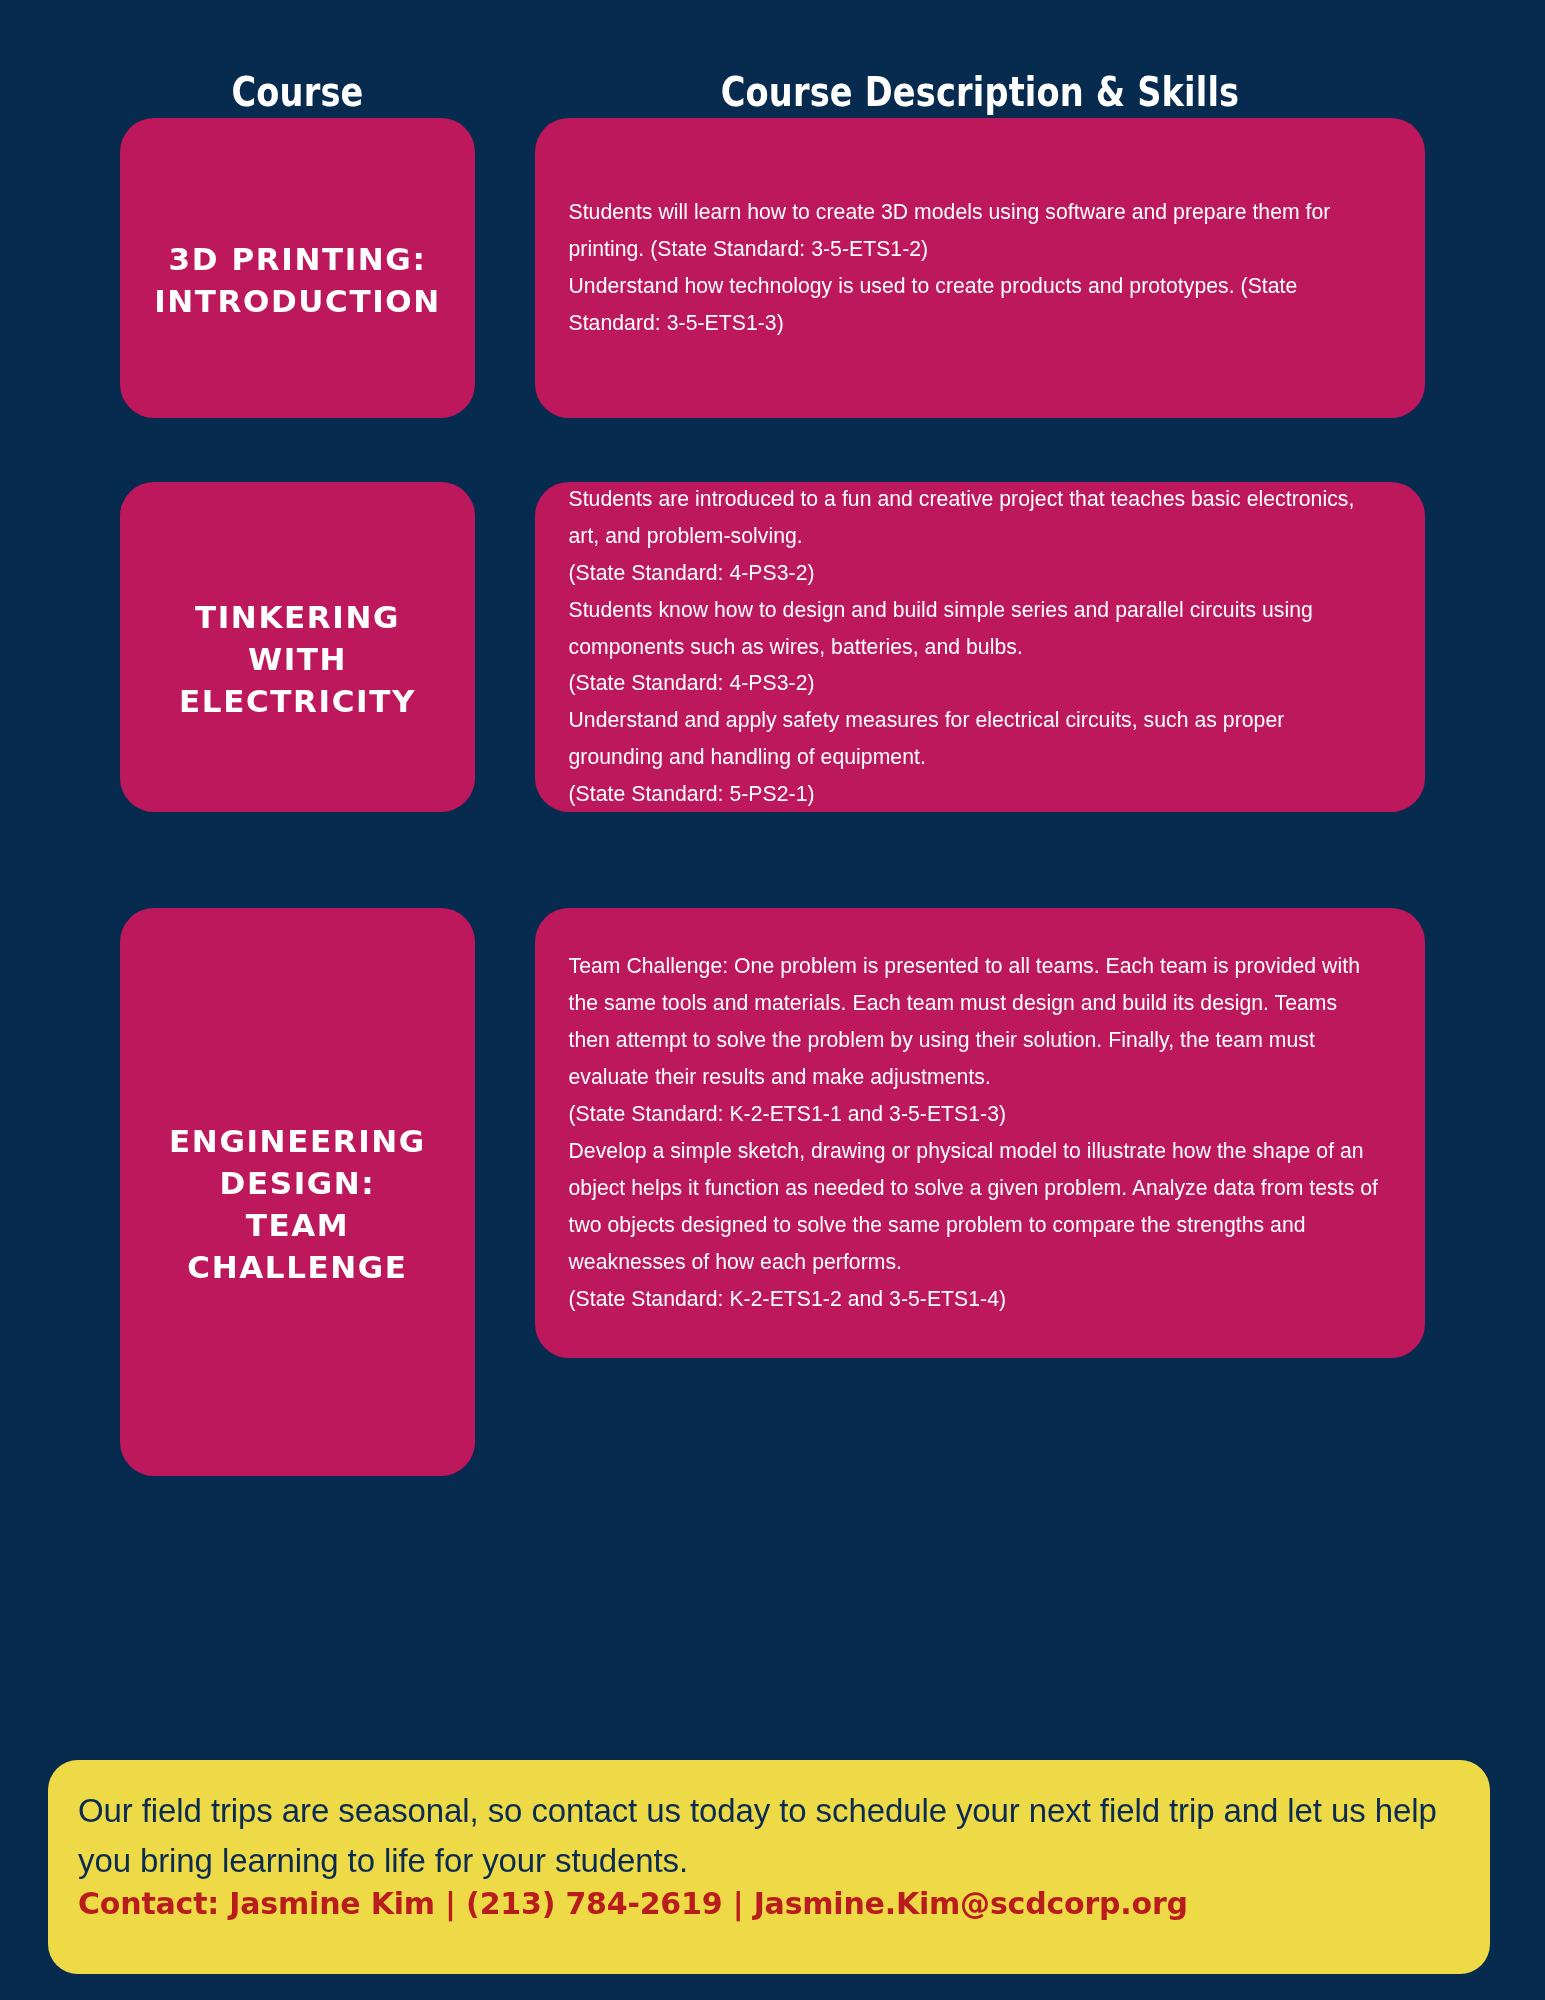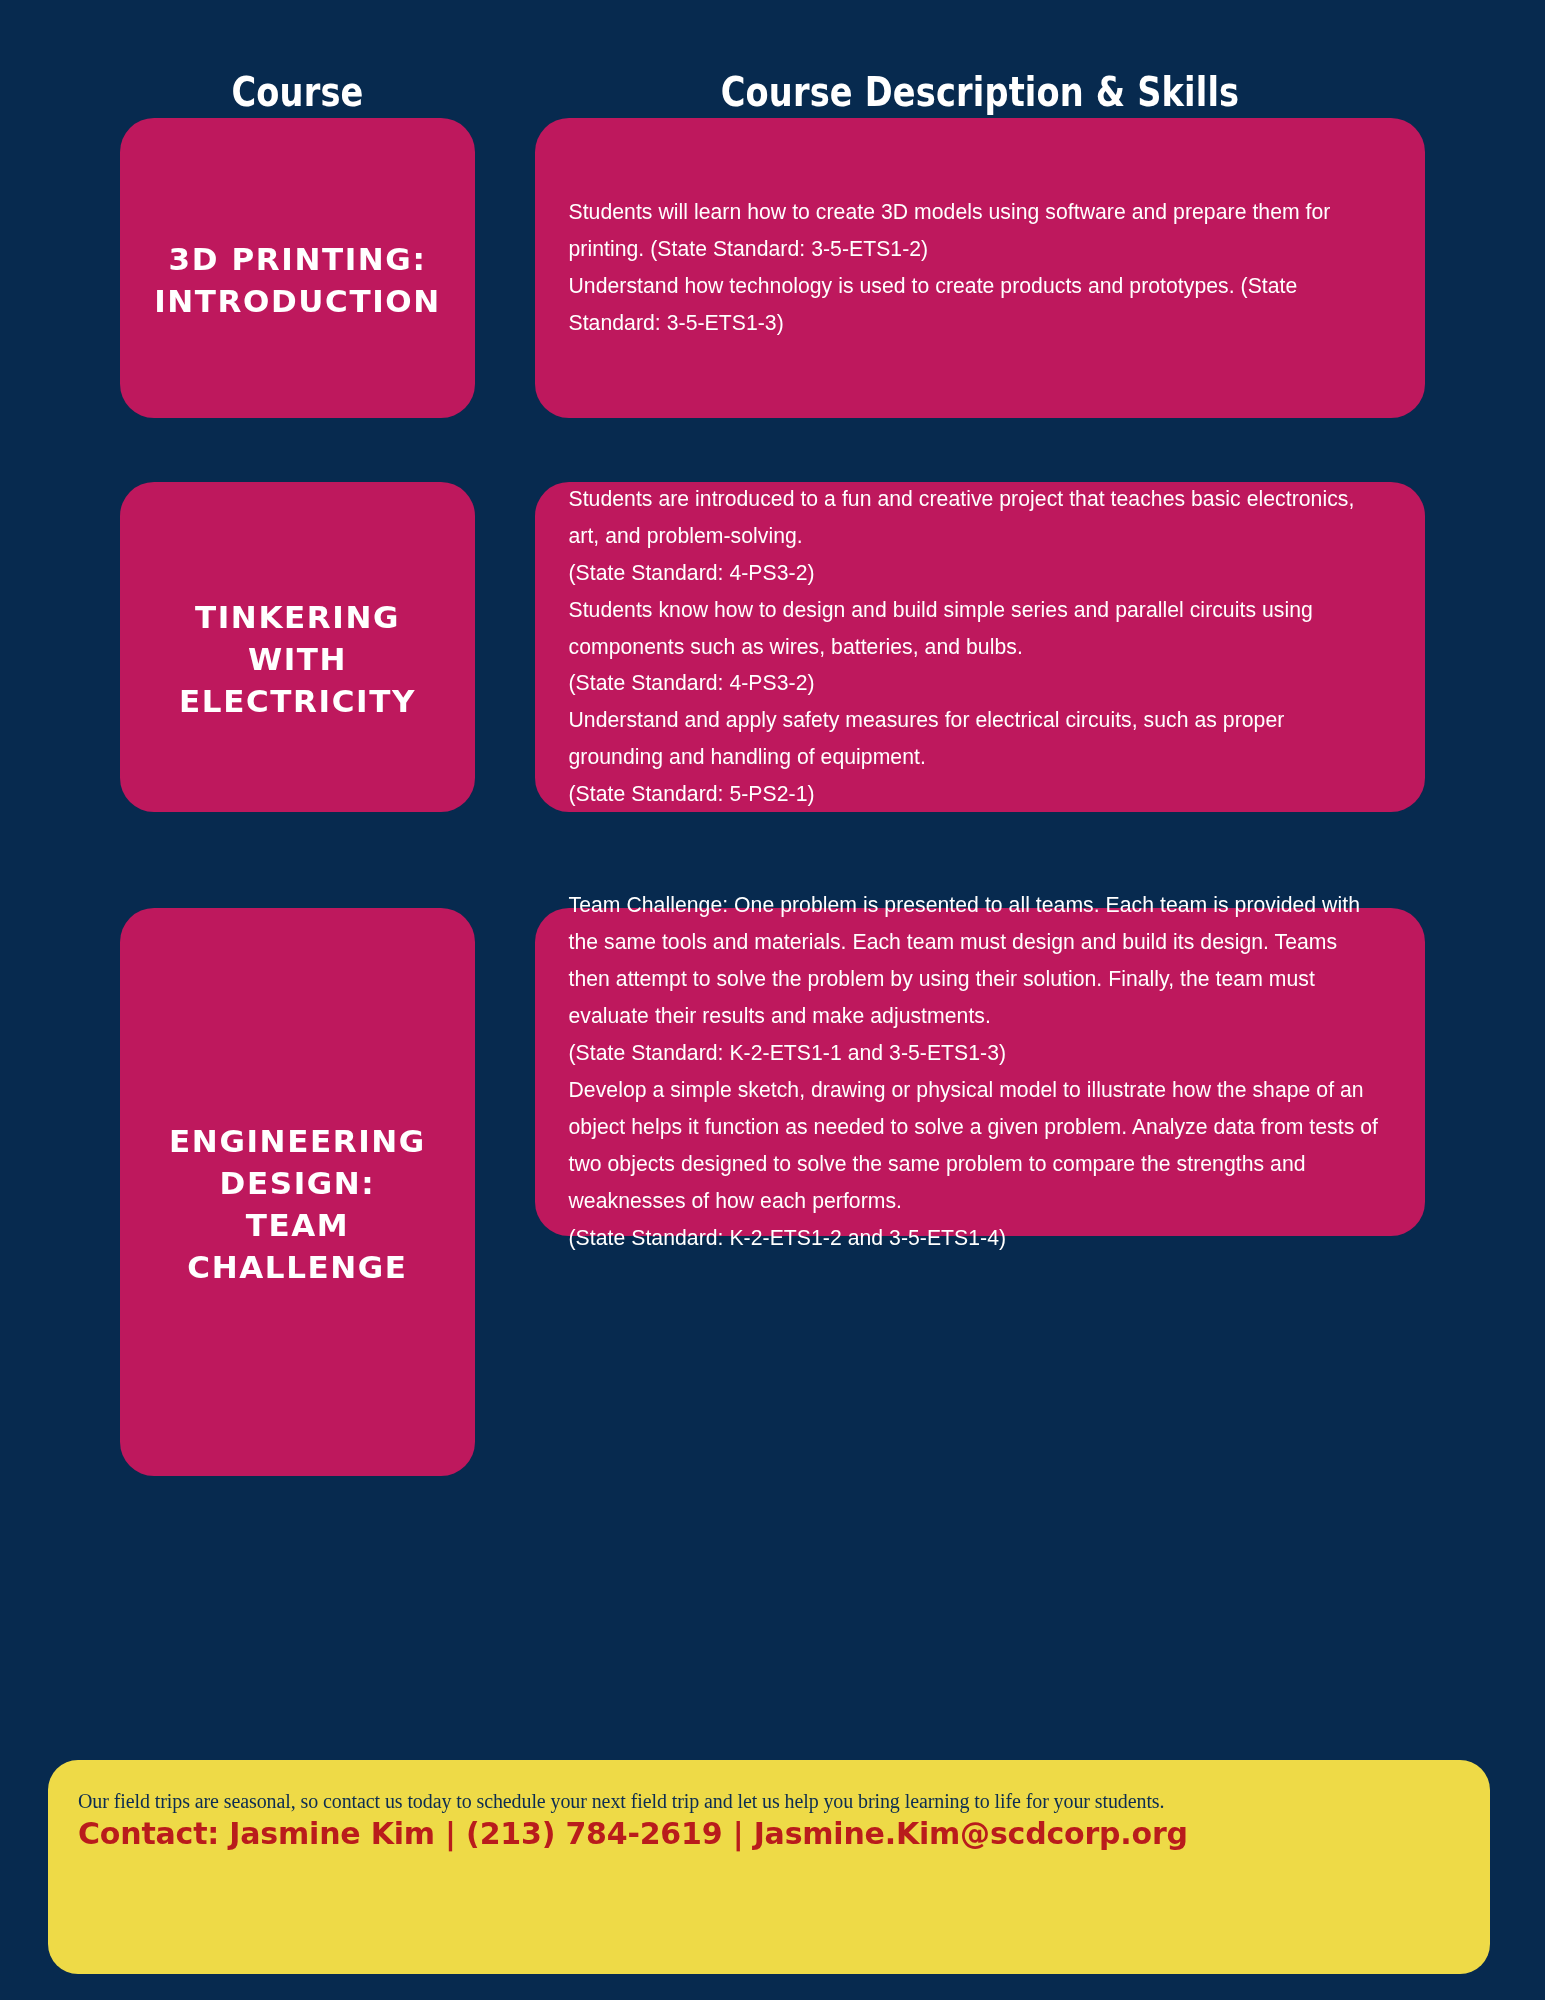--- a/index.html
+++ b/index.html
@@ -110,23 +110,23 @@
     top: 1760px;
     width: 1442px;
     height: 214px;
     background: #eeda47;
     border-radius: 30px;
     box-sizing: border-box;
     padding: 26px 30px 18px 30px;
   }
   .footer-body {
     color: #0b2c52;
-    font-family: Liberation Serif, serif;
+    font-family: Liberation Sans, sans-serif;
     font-weight: 300;
-    font-size: 20px;
+    font-size: 33px;
     line-height: 1.52;
     letter-spacing: -0.1px;
     white-space: pre-line;
   }
   .footer-contact {
     margin-top: 0;
     color: #b91c1c;
     font-family: "DejaVu Sans", sans-serif;
     font-weight: bold;
     font-size: 30px;
@@ -171,21 +171,21 @@
     </div>
   </div>
 
   <div class="row" style="top:908px;height:450px;">
     <div class="card title-card" style="top:0;height:568px;">
       <div class="course-title">Engineering
 Design:
 Team
 Challenge</div>
     </div>
-    <div class="card desc-card" style="top:0;height:328px;">
+    <div class="card desc-card" style="top:0;height:450px;">
       <div class="course-desc">Team Challenge: One problem is presented to all teams. Each team is provided with the same tools and materials. Each team must design and build its design. Teams then attempt to solve the problem by using their solution. Finally, the team must evaluate their results and make adjustments.
 (State Standard: K-2-ETS1-1 and  3-5-ETS1-3)
 Develop a simple sketch, drawing or physical model to illustrate how the shape of an object helps it function as needed to solve a given problem. Analyze data from tests of two objects designed to solve the same problem to compare the strengths and weaknesses of how each performs.
 (State Standard: K-2-ETS1-2 and 3-5-ETS1-4)</div>
     </div>
   </div>
 
 </div>
 
 <div class="footer-banner">

